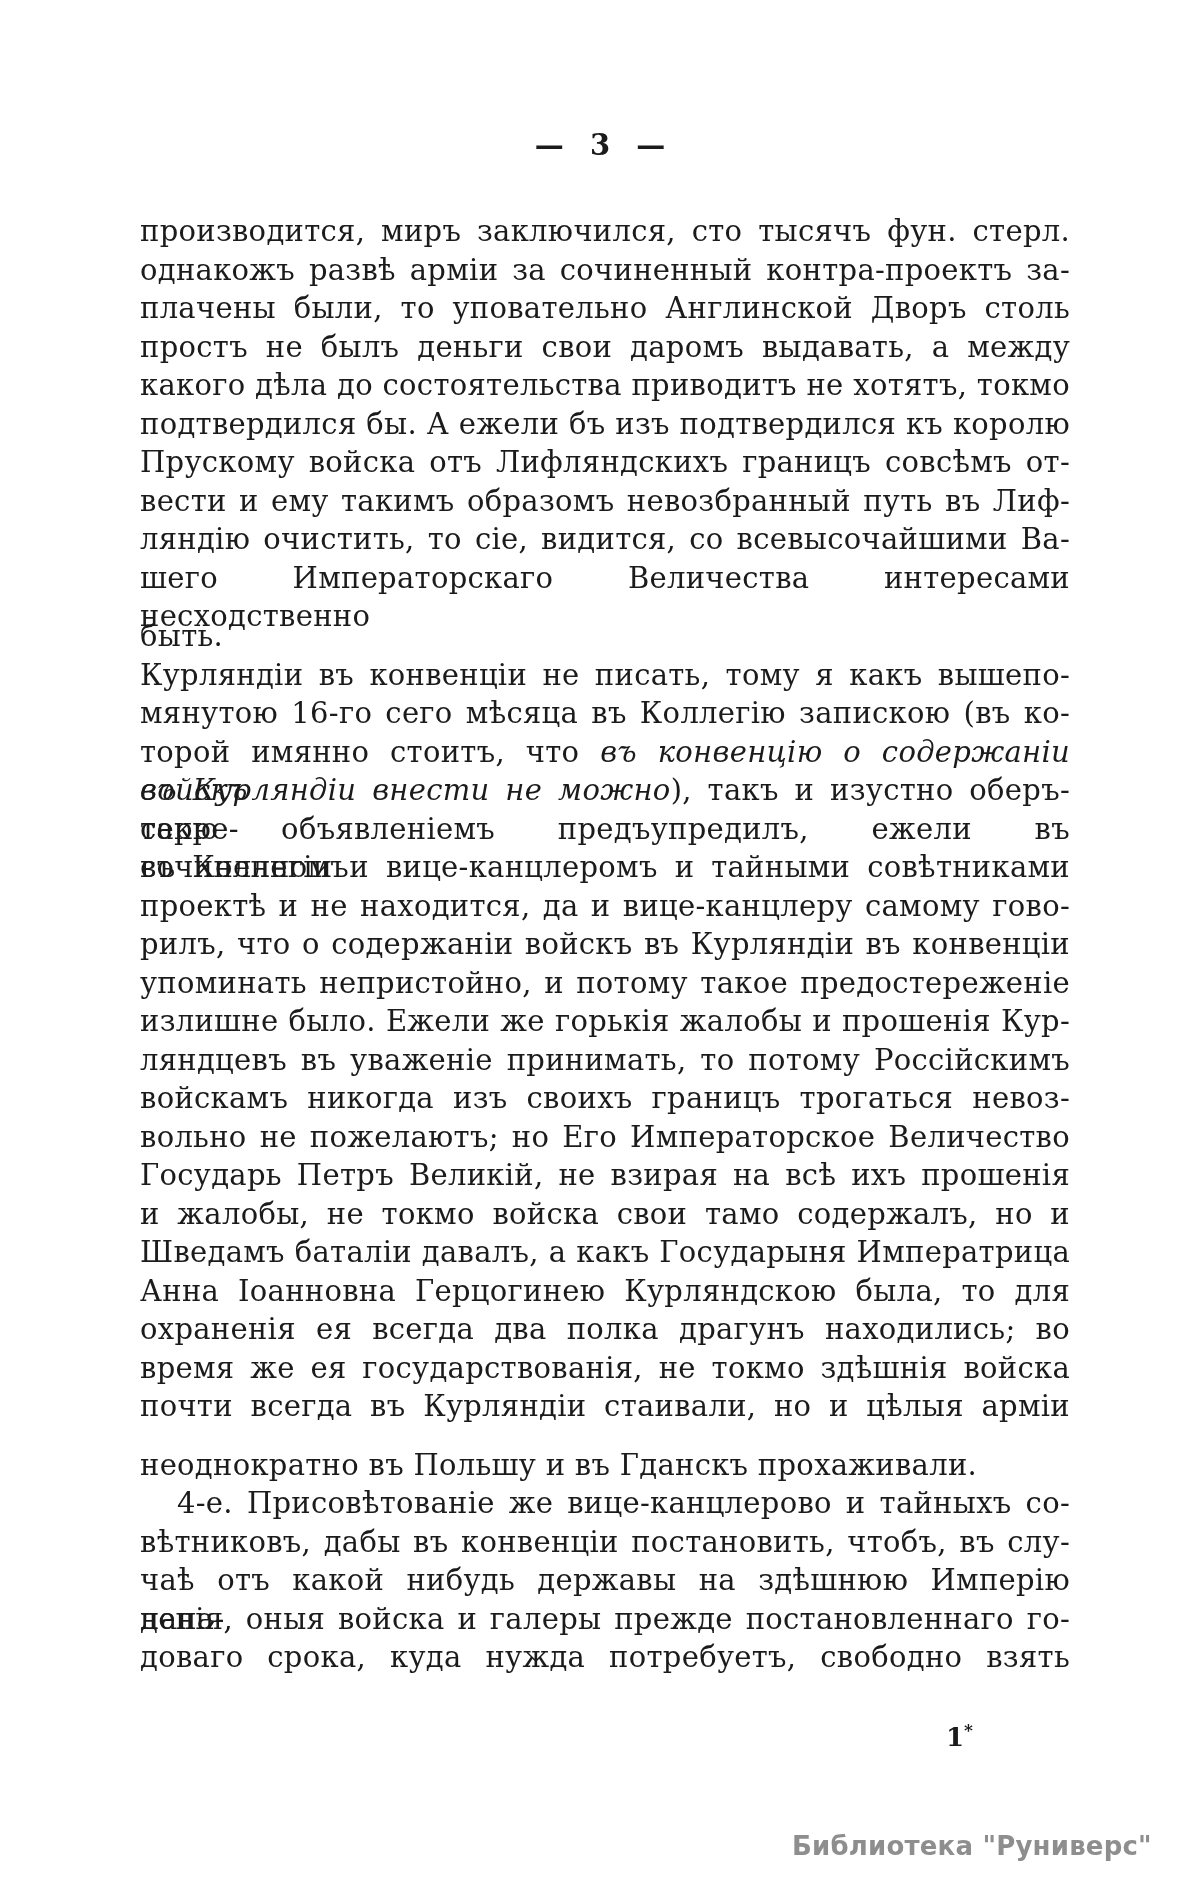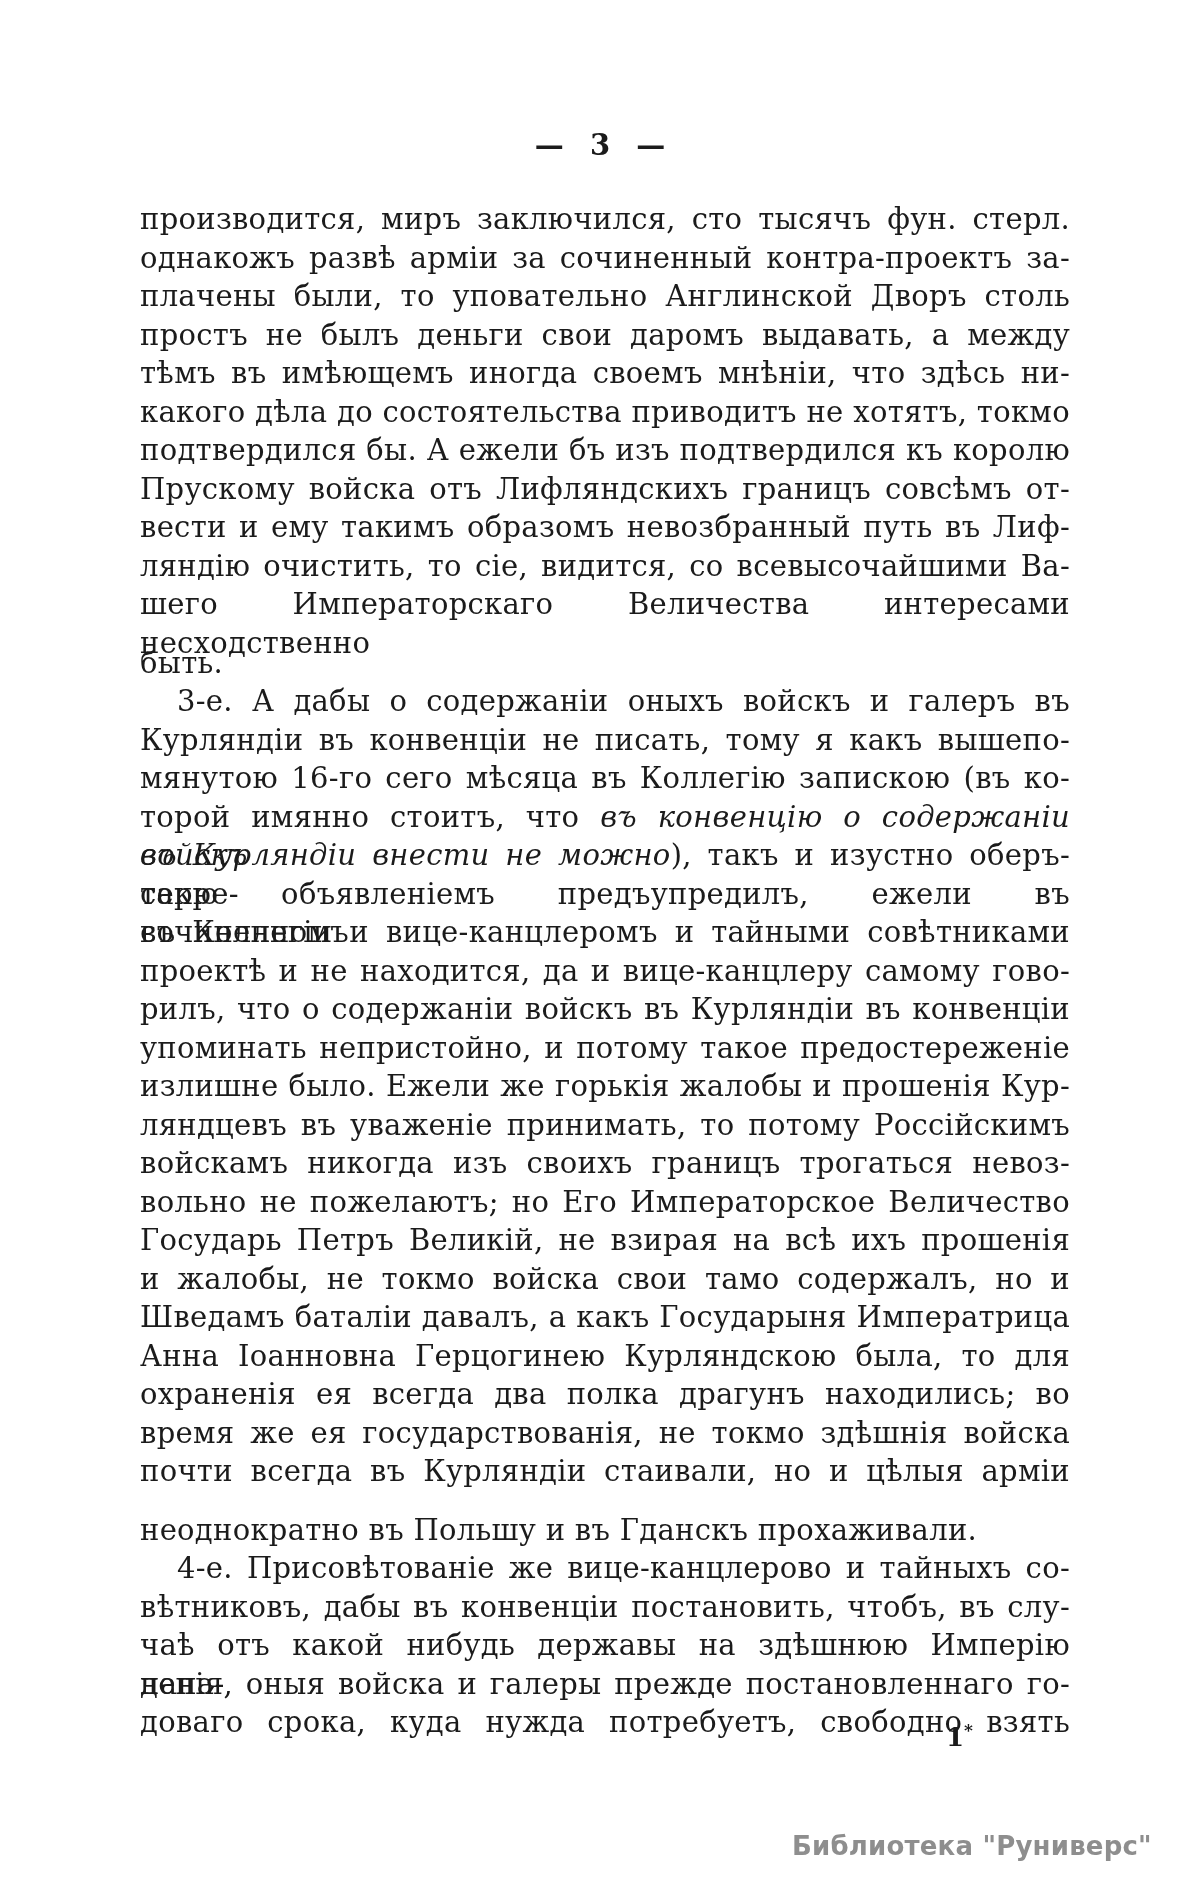--- a/index.html
+++ b/index.html
@@ -22,21 +22,21 @@
     left: 135px;
     width: 930px;
     text-align: center;
     font-size: 29px;
     font-weight: bold;
     word-spacing: 16px;
     color: #1b1b1b;
   }
   .body-text {
     position: absolute;
-    top: 200px;
+    top: 212px;
     left: 140px;
     width: 930px;
     font-size: 29px;
     line-height: 38.5px;
     letter-spacing: 0.3px;
   }
   .paragraph { margin: 0; }
   .line {
     height: 38.5px;
     text-align: justify;
@@ -77,31 +77,29 @@
 
 <div id="page">
   <div class="pagenum">— 3 —</div>
 
   <div class="body-text">
       <div class="paragraph">
         <div class="line"><span>производится, миръ заключился, сто тысячъ фун. стерл.</span></div>
         <div class="line"><span>однакожъ развѣ арміи за сочиненный контра-проектъ за-</span></div>
         <div class="line"><span>плачены были, то уповательно Англинской Дворъ столь</span></div>
         <div class="line"><span>простъ не былъ деньги свои даромъ выдавать, а между</span></div>
-        <div class="line"><span>тѣмъ въ имѣющемъ иногда своемъ мнѣніи, что здѣсь ни-</span></div>
         <div class="line"><span>какого дѣла до состоятельства приводитъ не хотятъ, токмо</span></div>
         <div class="line"><span>подтвердился бы. А ежели бъ изъ подтвердился къ королю</span></div>
         <div class="line"><span>Прускому войска отъ Лифляндскихъ границъ совсѣмъ от-</span></div>
         <div class="line"><span>вести и ему такимъ образомъ невозбранный путь въ Лиф-</span></div>
         <div class="line"><span>ляндію очистить, то сіе, видится, со всевысочайшими Ва-</span></div>
         <div class="line"><span>шего Императорскаго Величества интересами несходственно</span></div>
         <div class="line last"><span>быть.</span></div>
       </div>
       <div class="paragraph">
-        <div class="line indent"><span>3-е. А дабы о содержаніи оныхъ войскъ и галеръ въ</span></div>
         <div class="line"><span>Курляндіи въ конвенціи не писать, тому я какъ вышепо-</span></div>
         <div class="line"><span>мянутою 16-го сего мѣсяца въ Коллегію запискою (въ ко-</span></div>
         <div class="line"><span>торой имянно стоитъ, что </span><span class="it">въ конвенцію о содержаніи войскъ</span></div>
         <div class="line"><span class="it">въ Курляндіи внести не можно</span><span>), такъ и изустно оберъ-секре-</span></div>
         <div class="line"><span>тарю объявленіемъ предъупредилъ, ежели въ сочиненномъ</span></div>
         <div class="line"><span>въ Коллегіи и вице-канцлеромъ и тайными совѣтниками</span></div>
         <div class="line"><span>проектѣ и не находится, да и вице-канцлеру самому гово-</span></div>
         <div class="line"><span>рилъ, что о содержаніи войскъ въ Курляндіи въ конвенціи</span></div>
         <div class="line"><span>упоминать непристойно, и потому такое предостереженіе</span></div>
         <div class="line"><span>излишне было. Ежели же горькія жалобы и прошенія Кур-</span></div>

